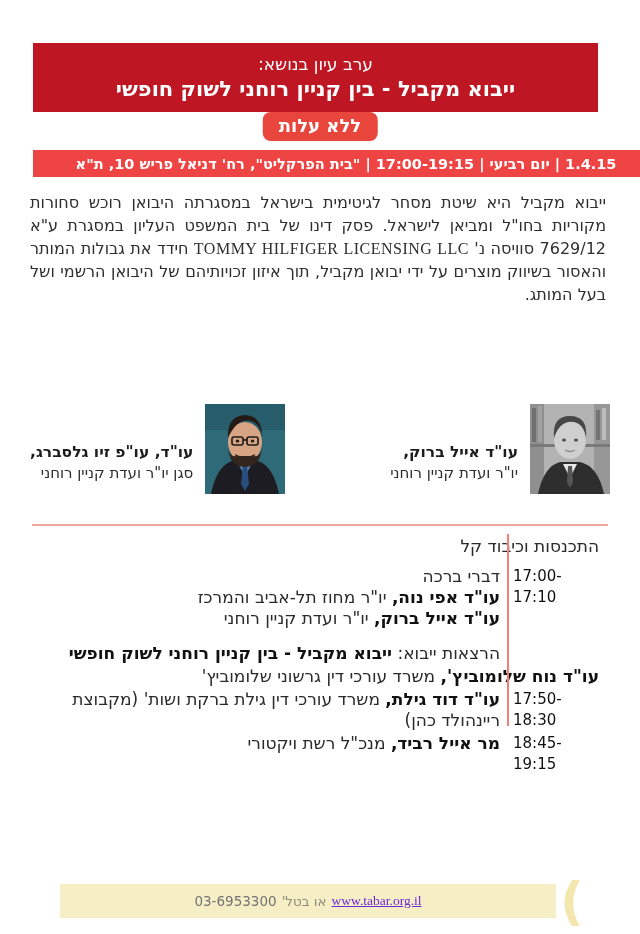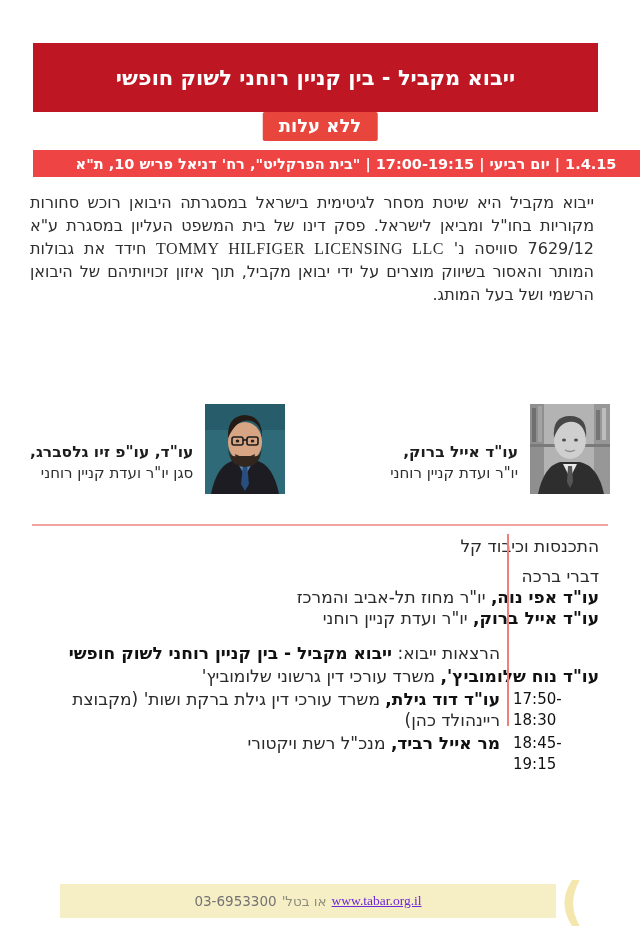--- a/index.html
+++ b/index.html
@@ -17,33 +17,33 @@
   .banner{
     position:absolute;top:43px;left:33px;width:565px;height:69px;
     background:#BE1622;color:#fff;text-align:center;
     display:flex;flex-direction:column;justify-content:center;gap:3px;
   }
   .banner .kicker{font-size:17px;line-height:20px;font-weight:400;}
   .banner .title{font-size:21px;line-height:24px;font-weight:700;}
   .badge{
     position:absolute;top:112px;left:50%;transform:translateX(-50%);
     background:#E8463D;color:#fff;font-weight:700;font-size:18px;
-    padding:3px 16px 5px 16px;border-radius:2px;line-height:21px;
+    padding:3px 16px 5px 16px;border-radius:8px;line-height:21px;
   }
   .infobar{
     position:absolute;top:150px;left:33px;width:626px;height:27px;
     background:#ef4444;color:#fff;font-weight:700;font-size:14.5px;
     display:flex;align-items:center;justify-content:center;
   }
   
   .bodytext{
     position:absolute;top:191px;left:30px;width:580px;
     font-size:16px;line-height:23px;color:#2e2e2e;text-align:justify;
   }
-  .bodytext p{margin:0 16px 20px 0;}
+  .bodytext p{margin:0 4px 20px 0;}
   .latin-serif{
     font-family:"Liberation Serif","DejaVu Serif",serif;
     direction:ltr;unicode-bidi:embed;letter-spacing:.5px;
   }
   
   .speakers{
     position:absolute;top:404px;left:30px;width:580px;height:96px;
     display:flex;justify-content:space-between;align-items:flex-start;
     padding:0;box-sizing:border-box;
   }
@@ -89,20 +89,21 @@
     color:#F3E7AE;font-size:52px;font-weight:700;line-height:54px;
     font-family:"DejaVu Sans",sans-serif;direction:ltr;
   }
 </style>
 </head>
 <body>
 
 <div class="page">
 
   <div class="banner">
+    <div class="kicker">ערב עיון בנושא:</div>
     <div class="title">ייבוא מקביל - בין קניין רוחני לשוק חופשי</div>
   </div>
 
   <div class="badge">ללא עלות</div>
 
   <div class="infobar">1.4.15 | יום רביעי | 17:00-19:15 | "בית הפרקליט", רח' דניאל פריש 10, ת"א</div>
 
   <div class="bodytext">
     <p><span>ייבוא מקביל היא שיטת מסחר לגיטימית בישראל במסגרתה היבואן רוכש סחורות מקוריות בחו"ל ומביאן לישראל. פסק דינו של בית המשפט העליון במסגרת ע"א 7629/12 סוויסה נ' </span><span class="latin-serif">TOMMY HILFIGER LICENSING LLC</span><span> חידד את גבולות המותר והאסור בשיווק מוצרים על ידי יבואן מקביל, תוך איזון זכויותיהם של היבואן הרשמי ושל בעל המותג.</span></p>
   </div>
@@ -162,20 +163,21 @@
   <div class="schedule">
     <div class="vline"></div>
 
     <div class="sched-row mb9">
       <div class="scontent">
         <div>התכנסות וכיבוד קל</div>
       </div>
     </div>
 
     <div class="sched-row mb14">
+      <div class="time">17:00-17:10</div>
       <div class="scontent">
         <div>דברי ברכה</div>
         <div><span class="b">עו"ד אפי נוה,</span><span> יו"ר מחוז תל-אביב והמרכז</span></div>
         <div><span class="b">עו"ד אייל ברוק,</span><span> יו"ר ועדת קניין רוחני</span></div>
       </div>
     </div>
 
     <div class="sched-row mb2">
       <div class="time"></div>
       <div class="scontent">

